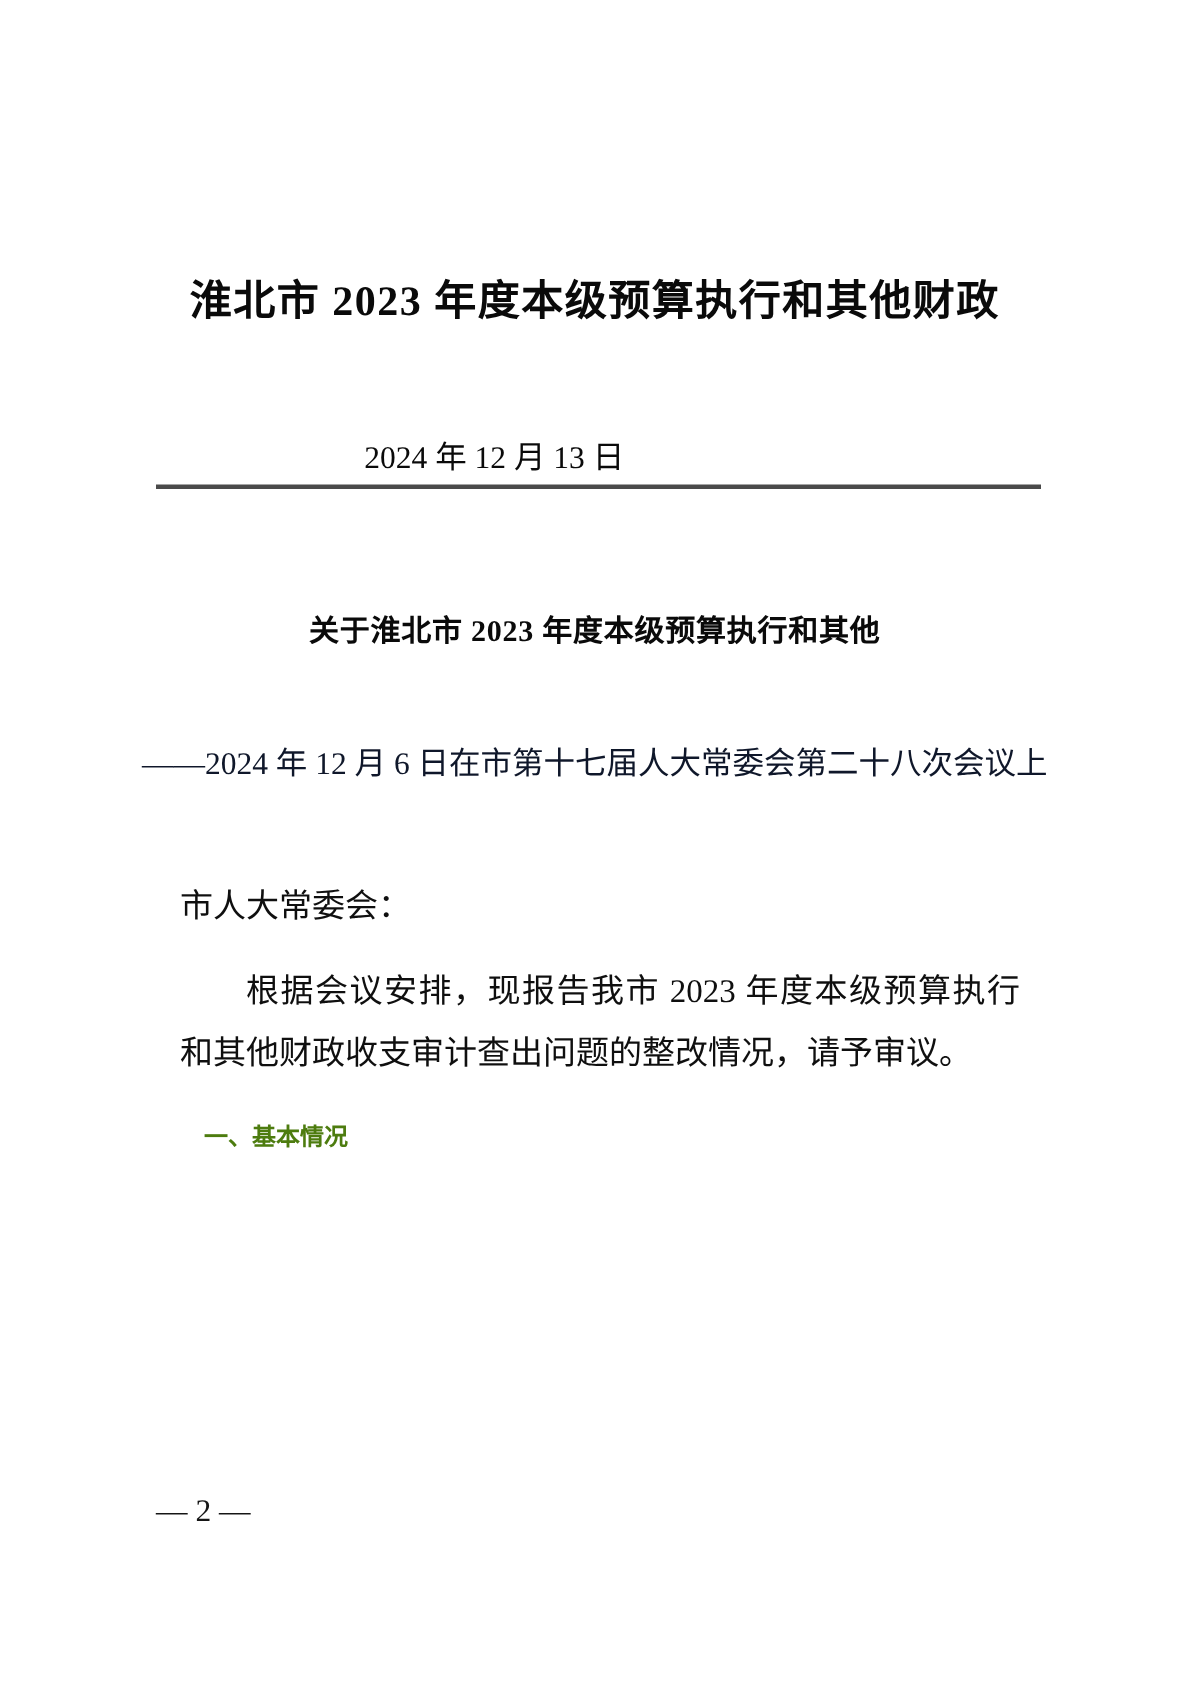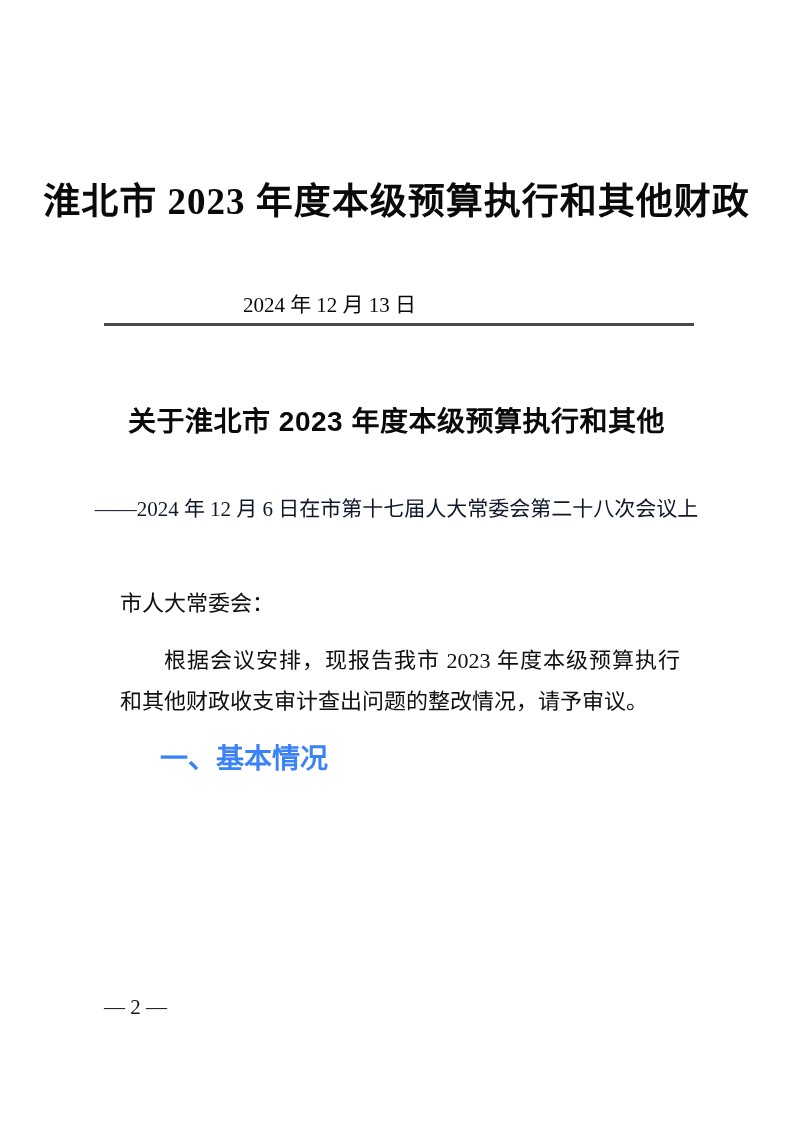--- a/index.html
+++ b/index.html
@@ -18,21 +18,21 @@
   }
   
   .main-title {
     position: absolute;
     top: 176px;
     left: 0;
     width: 793px;
     text-align: center;
     font-family: "Liberation Serif", "DejaVu Serif", serif;
     font-weight: 700;
-    font-size: 37px;
+    font-size: 28px;
     line-height: 51px;
     letter-spacing: 1px;
     color: #0a0a0a;
   }
   .doc-date {
     position: absolute;
     top: 291px;
     left: 0;
     width: 659px;
     text-align: center;
@@ -48,23 +48,23 @@
     height: 3px;
     background: #4a4a4a;
   }
   
   .report-title {
     position: absolute;
     top: 398px;
     left: 0;
     width: 793px;
     text-align: center;
-    font-family: Liberation Sans, sans-serif;
+    font-family: Liberation Serif, serif;
     font-weight: 700;
-    font-size: 28px;
+    font-size: 20px;
     line-height: 47px;
     letter-spacing: 0.5px;
     color: #0a0a0a;
   }
   .report-subtitle {
     position: absolute;
     top: 494px;
     left: 0;
     width: 793px;
     text-align: center;
@@ -89,23 +89,23 @@
     margin: 16px;
   }
   .doc-body p.indent {
     text-indent: 2em;
   }
   .doc-body .section-heading {
     margin: 0;
     text-indent: 2em;
     font-family: "Liberation Sans", "DejaVu Sans", sans-serif;
     font-weight: 700;
-    font-size: 28px;
+    font-size: 16px;
     line-height: 41px;
-    color: #3b82f6;
+    color: #4d7c0f;
   }
   
   .page-footer {
     position: absolute;
     top: 994px;
     left: 104px;
     font-size: 21px;
     line-height: 26px;
     color: #151515;
   }

